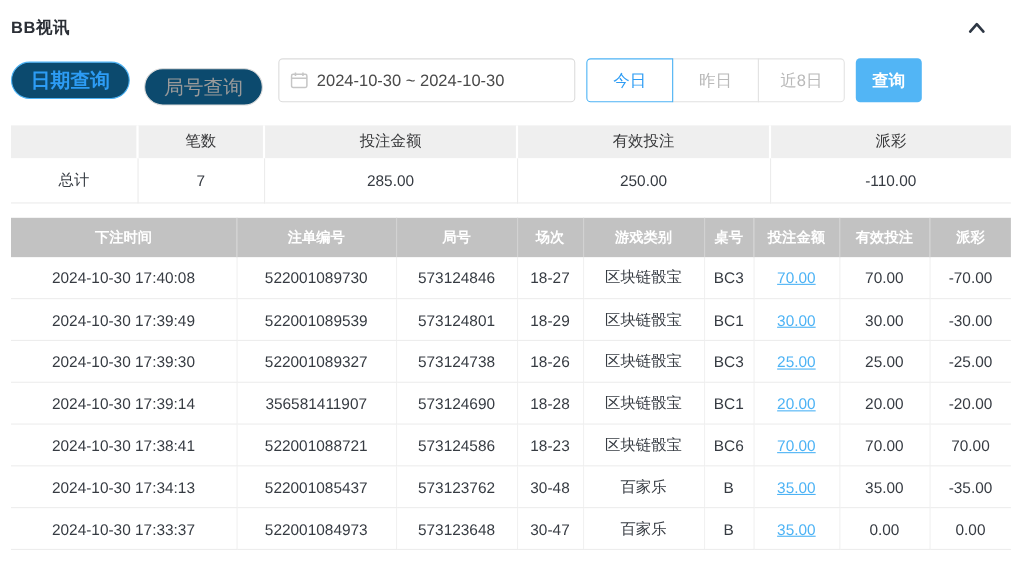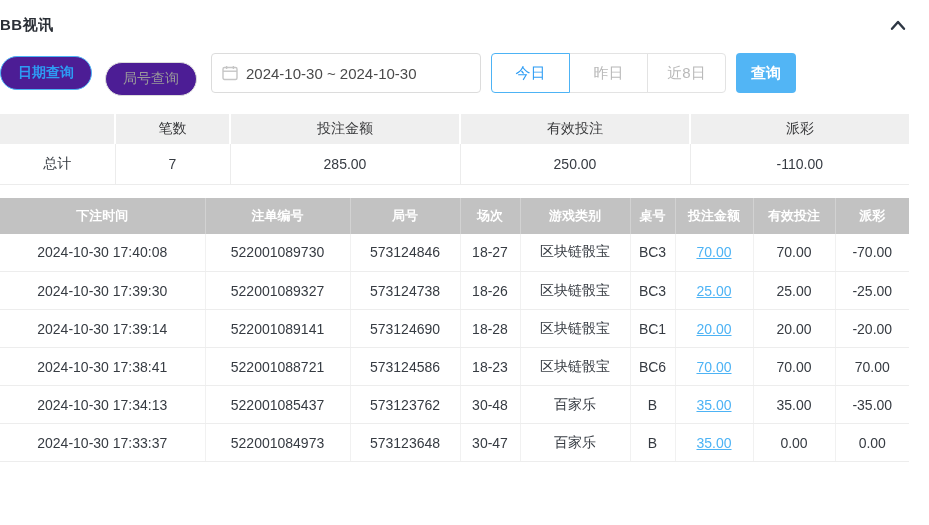--- a/index.html
+++ b/index.html
@@ -1,28 +1,28 @@
 <!DOCTYPE html>
 <html><head>
 <meta charset="utf-8">
 <style>
   * { box-sizing: border-box; margin: 0; padding: 0; }
   html, body { width: 929px; height: 525px; background: #fff; }
   body { font-family: "Liberation Sans", "DejaVu Sans", sans-serif; color: #363b42; overflow: hidden; }
 
-  .panel { padding: 0 0; }
+  .panel { padding: 0 10px; }
 
   
   .panel-header { display: flex; align-items: center; justify-content: space-between; padding-top: 13px; height: 37px; }
   .panel-title { font-size: 15px; font-weight: bold; color: #2b2f36; letter-spacing: .5px; }
   .collapse-btn { background: none; border: none; cursor: pointer; padding: 2px; margin-right: 20px; line-height: 0; }
 
   
   .toolbar { display: flex; align-items: center; margin-top: 16px; height: 40px; }
-  .pill { height: 34px; padding: 0 17px; border-radius: 17px; background: #4c1d95; border: 1px solid #dcdcdc; color: #9a9a9a; font-size: 14px; cursor: pointer; font-family: Liberation Sans, sans-serif; }
+  .pill { height: 34px; padding: 0 17px; border-radius: 17px; background: #0c4a6e; border: 1px solid #dcdcdc; color: #9a9a9a; font-size: 18px; cursor: pointer; font-family: Liberation Sans, sans-serif; }
   .pill.active { border-color: #4db3f5; color: #2d9cf4; font-weight: bold; }
   .pill + .pill { margin-left: 13px; margin-top: 12px; }
 
   .date-input { margin-left: 14px; width: 270px; height: 40px; border: 1px solid #dcdcdc; border-radius: 4px; display: flex; align-items: center; padding: 0 10px; cursor: pointer; background: #fff; }
   .date-text { font-size: 15px; color: #4a4a4a; margin-left: 8px; white-space: nowrap; }
 
   .seg-group { display: flex; margin-left: 10px; }
   .seg { width: 79px; height: 40px; background: #fff; border: 1px solid #e3e3e3; color: #b9b9b9; font-size: 15px; cursor: pointer; margin-left: -1px; font-family: inherit; }
   .seg:first-child { border-radius: 4px 0 0 4px; margin-left: 0; }
   .seg:last-child { border-radius: 0 4px 4px 0; text-align: center; }
@@ -148,33 +148,44 @@
           <td>522001089730</td>
           <td>573124846</td>
           <td>18-27</td>
           <td>区块链骰宝</td>
           <td>BC3</td>
           <td><a class="amount-link">70.00</a></td>
           <td>70.00</td>
           <td class="neg">-70.00</td>
         </tr>
         <tr>
+          <td>2024-10-30 17:39:49</td>
+          <td>522001089539</td>
+          <td>573124801</td>
+          <td>18-29</td>
+          <td>区块链骰宝</td>
+          <td>BC1</td>
+          <td><a class="amount-link">30.00</a></td>
+          <td>30.00</td>
+          <td class="neg">-30.00</td>
+        </tr>
+        <tr>
           <td>2024-10-30 17:39:30</td>
           <td>522001089327</td>
           <td>573124738</td>
           <td>18-26</td>
           <td>区块链骰宝</td>
           <td>BC3</td>
           <td><a class="amount-link">25.00</a></td>
           <td>25.00</td>
           <td class="neg">-25.00</td>
         </tr>
         <tr>
           <td>2024-10-30 17:39:14</td>
-          <td>522001089141</td>
+          <td>356581411907</td>
           <td>573124690</td>
           <td>18-28</td>
           <td>区块链骰宝</td>
           <td>BC1</td>
           <td><a class="amount-link">20.00</a></td>
           <td>20.00</td>
           <td class="neg">-20.00</td>
         </tr>
         <tr>
           <td>2024-10-30 17:38:41</td>

